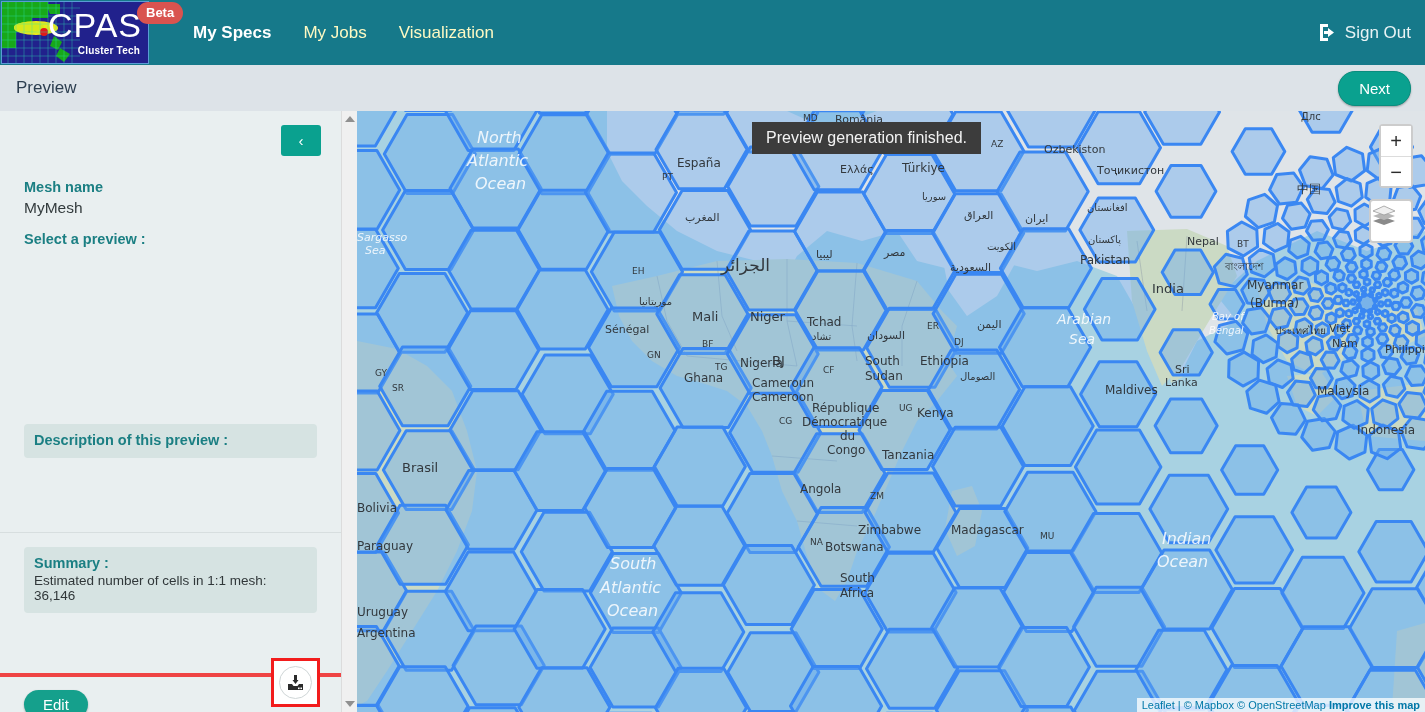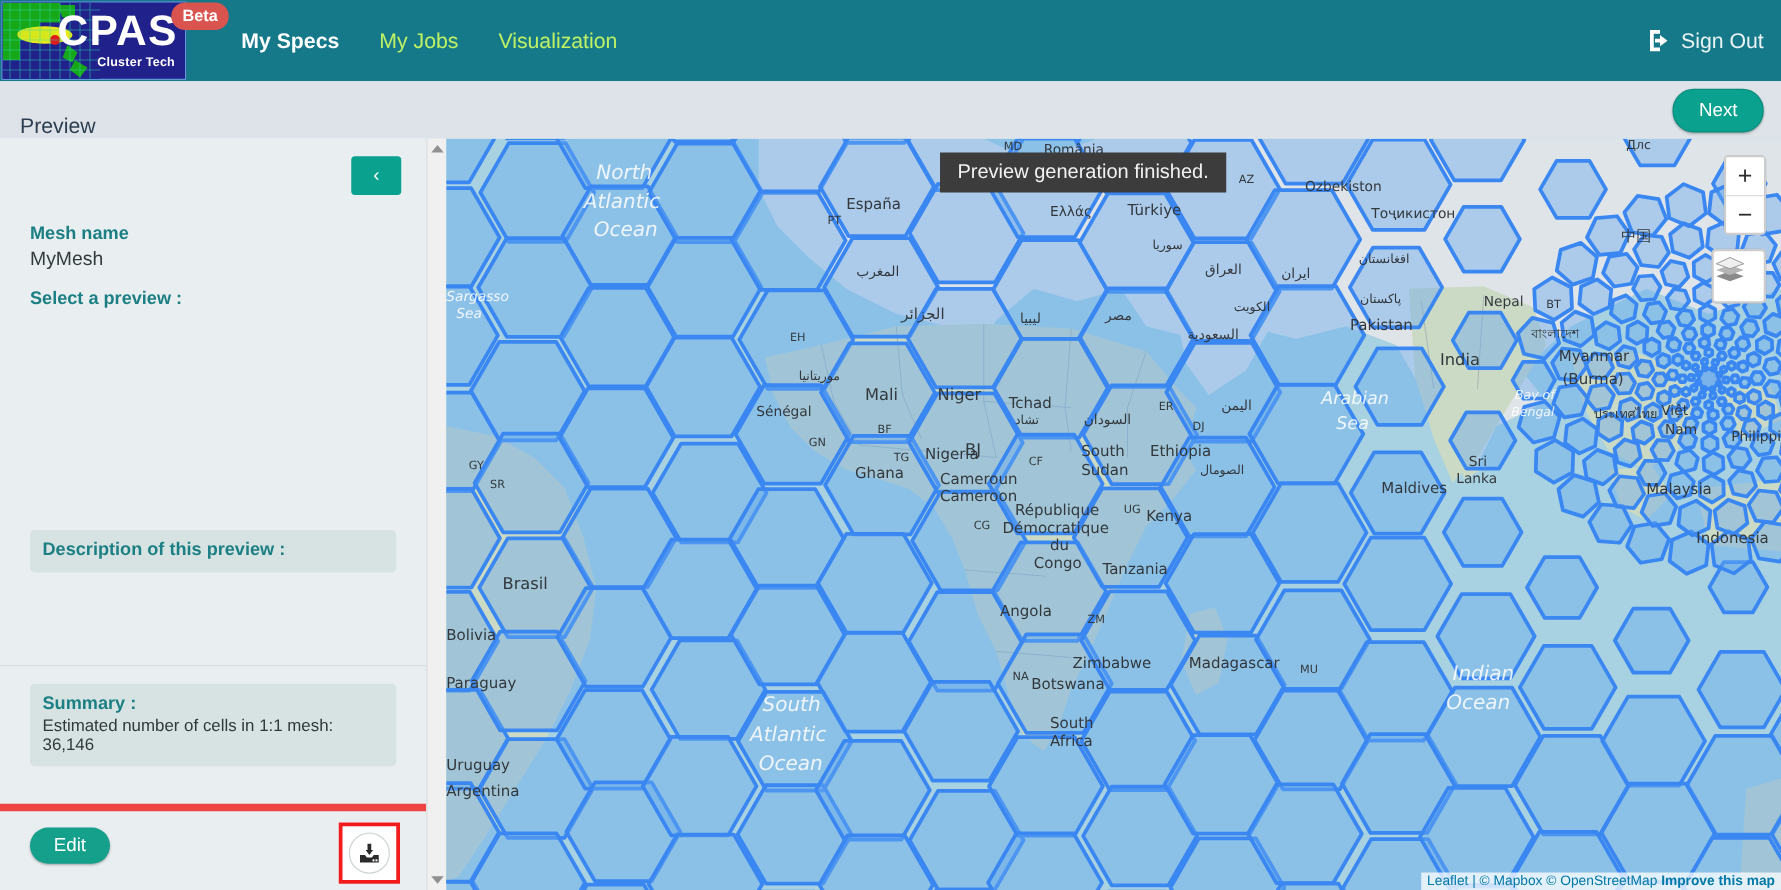--- a/index.html
+++ b/index.html
@@ -19,50 +19,50 @@
   #logo {
     width: 148px; height: 63px; margin-left: 1px;
     background: #21218c;
     position: relative; overflow: hidden;
     border: 1px solid #5b9bd5;
     flex: 0 0 auto;
   }
   #logo .logomap { position: absolute; left: 0; top: 0; width: 78px; height: 62px; }
   #logo .cpas {
     position: absolute; right: 6px; top: 6px;
-    color: #ffffff; font-size: 34px; font-weight: bold; letter-spacing: 1px;
+    color: #ffffff; font-size: 34px; font-weight: normal; letter-spacing: 1px;
     line-height: 34px;
   }
   #logo .ct {
     position: absolute; right: 8px; bottom: 7px;
     color: #ffffff; font-size: 10px; font-weight: bold; letter-spacing: .2px;
   }
   #beta {
     position: absolute; left: 137px; top: 2px;
     background: #d9534f; color: #fff;
     font-size: 13px; font-weight: bold;
     padding: 3px 9px 4px; border-radius: 11px;
     z-index: 5;
   }
   .navlink {
-    color: #bef264; font-size: 17px; text-decoration: none;
+    color: #fef9c3; font-size: 17px; text-decoration: none;
     padding: 0 16px; line-height: 65px; white-space: nowrap;
   }
   .navlink.active { color: #ffffff; font-weight: bold; }
   #navspacer { flex: 1 1 auto; }
   #signout {
     color: #e9f3f4; font-size: 17px; text-decoration: none;
     display: flex; align-items: center; gap: 8px; margin-right: 14px;
   }
 
   
   #subheader {
     position: absolute; left: 0; top: 65px; width: 1425px; height: 46px;
     background: #dde3e8;
-    display: flex; align-items: flex-end;
+    display: flex; align-items: center;
   }
   #pagetitle { margin-left: 16px; font-size: 17px; color: #2c3e50; }
   #next-btn {
     position: absolute; right: 14px; top: 71px;
     background: #0aa18f; color: #ffffff;
     border: 1px solid #0a8d7e; border-radius: 17px;
     font-size: 15px; padding: 8px 20px; cursor: pointer;
     font-family: "Liberation Sans", sans-serif;
     box-shadow: 0 1px 2px rgba(0,0,0,.3);
   }
@@ -104,22 +104,22 @@
     position: absolute; left: 0; top: 421px; width: 341px; height: 1px;
     background: #d7dedf;
   }
   #summary-box {
     position: absolute; left: 24px; top: 436px; width: 293px;
     background: #d6e3e2; border-radius: 4px; padding: 8px 10px 10px;
   }
   #summary-box .txt { font-size: 13.5px; color: #31383a; margin-top: 2px; }
 
   #bottombar {
-    position: absolute; left: 0; bottom: 0; width: 341px; height: 69px;
-    background: #e9eff0; border-top: 6px solid #ef4444;
+    position: absolute; left: 0; bottom: 0; width: 341px; height: 39px;
+    background: #e9eff0; border-top: 4px solid #ef4444;
   }
   #edit-btn {
     position: absolute; left: 24px; top: 13px;
     background: #15a08c; color: #fff; border: none; border-radius: 15px;
     font-size: 15px; padding: 6px 19px; cursor: pointer;
     font-family: "Liberation Sans", sans-serif;
     box-shadow: 0 1px 2px rgba(0,0,0,.3);
   }
   #download-highlight {
     position: absolute; left: 271px; top: 658px;
@@ -745,21 +745,21 @@
       <div class="maplabel" style="left: 634px; top: 28px; font-size: 9px;">AZ</div>
       <div class="maplabel" style="left: 687px; top: 32px; font-size: 11px;">Ozbekiston</div>
       <div class="maplabel" style="left: 740px; top: 53px; font-size: 11px;">Тоҷикистон</div>
       <div class="maplabel" style="left: 940px; top: 70px; font-size: 12px;">中国</div>
       <div class="maplabel" style="left: 944px; top: 0px; font-size: 10px;">Длс</div>
       <div class="maplabel" style="left: 328px; top: 100px; font-size: 11px;">المغرب</div>
       <div class="maplabel" style="left: 565px; top: 80px; font-size: 10px;">سوريا</div>
       <div class="maplabel" style="left: 607px; top: 98px; font-size: 11px;">العراق</div>
       <div class="maplabel" style="left: 668px; top: 101px; font-size: 11px;">ایران</div>
       <div class="maplabel" style="left: 730px; top: 91px; font-size: 10px;">افغانستان</div>
-      <div class="maplabel" style="left: 364px; top: 133px; font-size: 12px; text-align: right;">الجزائر</div>
+      <div class="maplabel" style="left: 364px; top: 144px; font-size: 17px; text-align: right;">الجزائر</div>
       <div class="maplabel" style="left: 459px; top: 137px; font-size: 11px;">ليبيا</div>
       <div class="maplabel" style="left: 527px; top: 135px; font-size: 11px;">مصر</div>
       <div class="maplabel" style="left: 630px; top: 130px; font-size: 10px;">الكويت</div>
       <div class="maplabel" style="left: 731px; top: 123px; font-size: 10px;">پاکستان</div>
       <div class="maplabel" style="left: 830px; top: 124px; font-size: 11px;">Nepal</div>
       <div class="maplabel" style="left: 880px; top: 128px; font-size: 9px;">BT</div>
       <div class="maplabel" style="left: 723px; top: 142px; font-size: 12px;">Pakistan</div>
       <div class="maplabel" style="left: 593px; top: 150px; font-size: 11px;">السعودية</div>
       <div class="maplabel" style="left: 868px; top: 148px; font-size: 10px;">বাংলাদেশ</div>
       <div class="maplabel" style="left: 275px; top: 155px; font-size: 9px;">EH</div>

